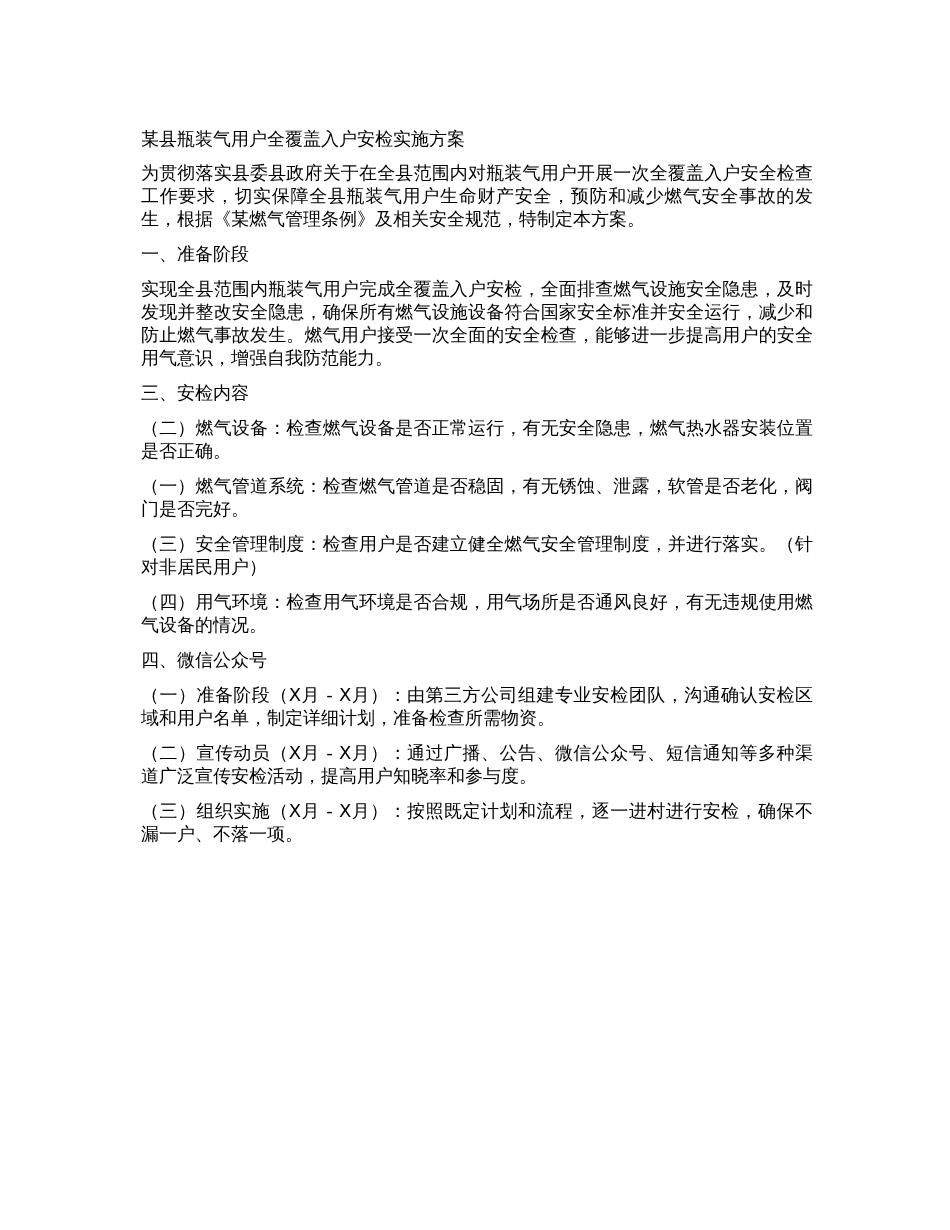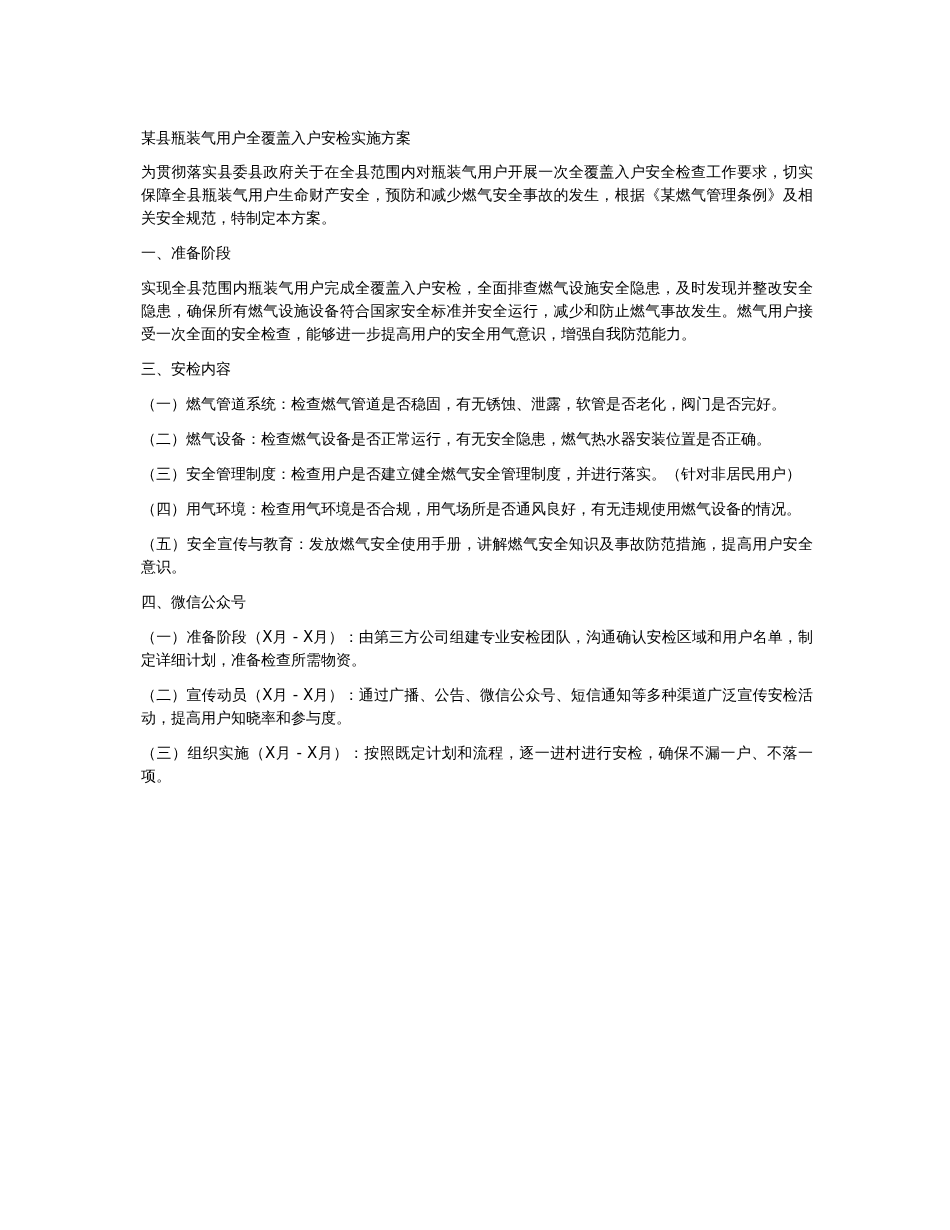--- a/index.html
+++ b/index.html
@@ -3,21 +3,21 @@
 <meta charset="utf-8">
 <style>
   html, body { margin: 0; padding: 0; background: #ffffff; }
   body { width: 950px; height: 1230px; position: relative; overflow: hidden; }
   .page {
     position: absolute;
     left: 141px;
     top: 127px;
     width: 672px;
     font-family: "DejaVu Sans", "Liberation Sans", sans-serif;
-    font-size: 15px;
+    font-size: 18px;
     line-height: 23px;
     color: #000000;
   }
   .para {
     margin: 0 0 12px 0;
     text-align: justify;
     text-justify: inter-character;
     word-break: break-all;
   }
   .title { margin-bottom: 11px; }
@@ -33,25 +33,24 @@
   <div>
     <p class="para heading">一、准备阶段</p>
     <p class="para">实现全县范围内瓶装气用户完成全覆盖入户安检，全面排查燃气设施安全隐患，及时发现并整改安全隐患，确保所有燃气设施设备符合国家安全标准并安全运行，减少和防止燃气事故发生。燃气用户接受一次全面的安全检查，能够进一步提高用户的安全用气意识，增强自我防范能力。</p>
   </div>
 
   <div>
   </div>
 
   <div>
     <p class="para heading">三、安检内容</p>
+    <p class="para">（二）燃气设备：检查燃气设备是否正常运行，有无安全隐患，燃气热水器安装位置是否正确。</p>
     <p class="para">（一）燃气管道系统：检查燃气管道是否稳固，有无锈蚀、泄露，软管是否老化，阀门是否完好。</p>
-    <p class="para">（二）燃气设备：检查燃气设备是否正常运行，有无安全隐患，燃气热水器安装位置是否正确。</p>
     <p class="para">（三）安全管理制度：检查用户是否建立健全燃气安全管理制度，并进行落实。（针对非居民用户）</p>
     <p class="para">（四）用气环境：检查用气环境是否合规，用气场所是否通风良好，有无违规使用燃气设备的情况。</p>
-    <p class="para">（五）安全宣传与教育：发放燃气安全使用手册，讲解燃气安全知识及事故防范措施，提高用户安全意识。</p>
   </div>
 
   <div>
     <p class="para heading">四、微信公众号</p>
     <p class="para">（一）准备阶段（X月 - X月）：由第三方公司组建专业安检团队，沟通确认安检区域和用户名单，制定详细计划，准备检查所需物资。</p>
     <p class="para">（二）宣传动员（X月 - X月）：通过广播、公告、微信公众号、短信通知等多种渠道广泛宣传安检活动，提高用户知晓率和参与度。</p>
     <p class="para">（三）组织实施（X月 - X月）：按照既定计划和流程，逐一进村进行安检，确保不漏一户、不落一项。</p>
   </div>
 </div>
 

